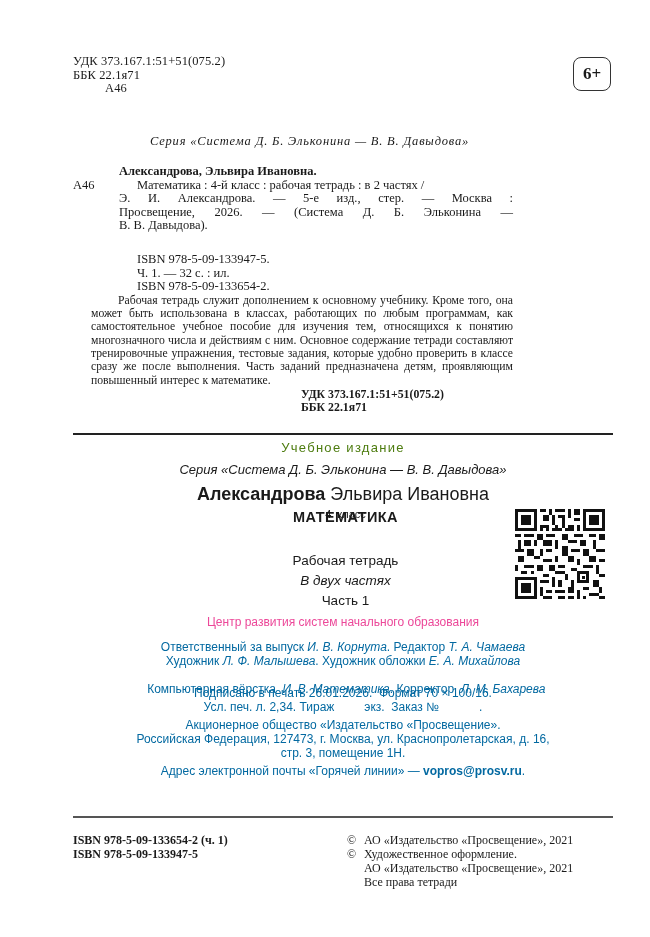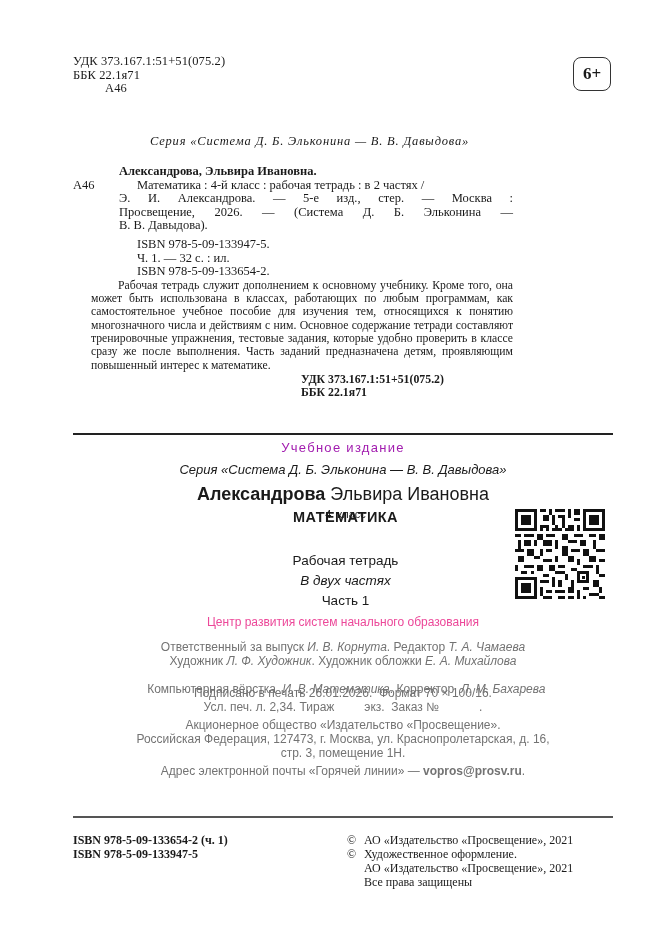--- a/index.html
+++ b/index.html
@@ -28,36 +28,36 @@
   #card .desc .first { text-indent: 18px; }
   #card .isbn { padding-left: 46px; }
   #card .annot { padding-left: 18px; font-size: 11.7px; line-height: 13.3px; text-align: justify; text-align-last: left; margin-top: 0px; }
   #card .annot-p { text-indent: 27px; }
   #card .udk-bottom { text-align: left; padding-left: 228px; font-weight: bold; font-size: 11.8px; line-height: 13px; margin-top: 1px; }
 
   .hline { position: absolute; left: 73px; width: 540px; height: 2px; background: #222; }
 
   
   .center { position: absolute; left: 73px; width: 540px; text-align: center; }
-  #edu-edition { top: 440px; font-size: 13px; letter-spacing: 1.3px; color: #a21caf; }
+  #edu-edition { top: 440px; font-size: 13px; letter-spacing: 1.3px; color: #4d7c0f; }
   #series-mid { top: 462px; font-size: 13px; font-style: italic; }
   #author-mid { top: 484px; font-size: 18px; }
   #author-mid b { font-weight: bold; }
 
   .title-col { position: absolute; left: 253px; width: 185px; text-align: center; }
   #subject { top: 509px; font-size: 14.5px; font-weight: bold; letter-spacing: 0.4px; }
   #grade { top: 508px; font-size: 11px; }
   #workbook { top: 553px; font-size: 13.5px; }
   #parts { top: 573px; font-size: 13.5px; font-style: italic; }
   #part { top: 593px; font-size: 13.5px; }
 
   #qr { left: 515px; top: 509px; width: 90px; height: 90px; }
 
   #center-dev { top: 615px; font-size: 12px; color: #ec4899; }
-  .staff { position: absolute; left: 73px; width: 540px; text-align: center; font-size: 12px; line-height: 14px; color: #737373; }
+  .staff { position: absolute; left: 73px; width: 540px; text-align: center; font-size: 12px; line-height: 14px; color: #0369a1; }
   .staff i { font-style: italic; }
   #staff-1 { top: 640px; }
   #staff-2 { top: 654px; }
   #staff-3 { top: 668px; }
   #print-1 { top: 686px; }
   #print-2 { top: 700px; }
   #pub-1 { top: 718px; }
   #pub-2 { top: 732px; }
   #pub-3 { top: 746px; }
   #email { top: 764px; }
@@ -88,21 +88,21 @@
   <div class="author">Александрова, Эльвира Ивановна.</div>
   <div class="row">
     <span class="code">А46</span>
     <div class="desc">
       <div class="first">Математика : 4-й класс : рабочая тетрадь : в 2 частях /</div>
       <div style="text-align-last: justify;">Э. И. Александрова. — 5-е изд., стер. — Москва :</div>
       <div style="text-align-last: justify;">Просвещение, 2026. — (Система Д. Б. Эльконина —</div>
       <div>В. В. Давыдова).</div>
     </div>
   </div>
-  <div class="isbn" style="margin-top:5px; padding-left:64px;font-family:Liberation Serif, serif;">
+  <div class="isbn" style="margin-top:20px; padding-left:64px;font-family:Liberation Serif, serif;">
     <div>ISBN 978-5-09-133947-5.</div>
     <div>Ч. 1. — 32 с. : ил.</div>
     <div>ISBN 978-5-09-133654-2.</div>
   </div>
   <div class="annot">
     <div class="annot-p">Рабочая тетрадь служит дополнением к основному учебнику. Кроме того, она может быть использована в классах, работающих по любым программам, как самостоятельное учебное пособие для изучения тем, относящихся к понятию многозначного числа и действиям с ним. Основное содержание тетради составляют тренировочные упражнения, тестовые задания, которые удобно проверить в классе сразу же после выполнения. Часть заданий предназначена детям, проявляющим повышенный интерес к математике.</div>
   </div>
   <div class="udk-bottom">
     <div>УДК 373.167.1:51+51(075.2)</div>
     <div>ББК 22.1я71</div>
@@ -223,21 +223,21 @@
       <rect x="27" y="28" width="2" height="1"></rect>
   </g>
 </svg>
 
 <div id="center-dev" class="center sans">Центр развития систем начального образования</div>
 
 <div id="staff-1" class="staff sans">
   <span>Ответственный за выпуск </span><i>И. В. Корнута</i><span>. Редактор </span><i>Т. А. Чамаева</i>
 </div>
 <div id="staff-2" class="staff sans">
-  <span>Художник </span><i>Л. Ф. Художник</i><span>. Художник обложки </span><i>Е. А. Михайлова</i>
+  <span>Художник </span><i>Л. Ф. Малышева</i><span>. Художник обложки </span><i>Е. А. Михайлова</i>
 </div>
 <div id="staff-3" class="staff sans" style="white-space:pre;">
   <span>Компьютерная вёрстка  </span><i>И. В. Математика</i><span>. Корректор  </span><i>Л. М. Бахарева</i>
 </div>
 
 <div id="print-1" class="staff sans" style="white-space:pre;">Подписано в печать 26.01.2026.  Формат 70 × 100/16.</div>
 <div id="print-2" class="staff sans" style="white-space:pre;">Усл. печ. л. 2,34. Тираж         экз.  Заказ №            .</div>
 
 <div id="pub-1" class="staff sans">Акционерное общество «Издательство «Просвещение».</div>
 <div id="pub-2" class="staff sans" style="left:60px; width:566px; white-space:nowrap;">Российская Федерация, 127473, г. Москва, ул. Краснопролетарская, д. 16,</div>
@@ -257,14 +257,14 @@
 <div id="copyright" class="abs serif">
   <div class="cr">
     <span class="sym">©</span>
     <span>АО «Издательство «Просвещение», 2021</span>
   </div>
   <div class="cr">
     <span class="sym">©</span>
     <span>Художественное оформление.</span>
   </div>
   <div class="indent">АО «Издательство «Просвещение», 2021</div>
-  <div class="indent">Все права защищены</div>
+  <div class="indent">Все права тетради</div>
 </div>
 
 </body></html>

